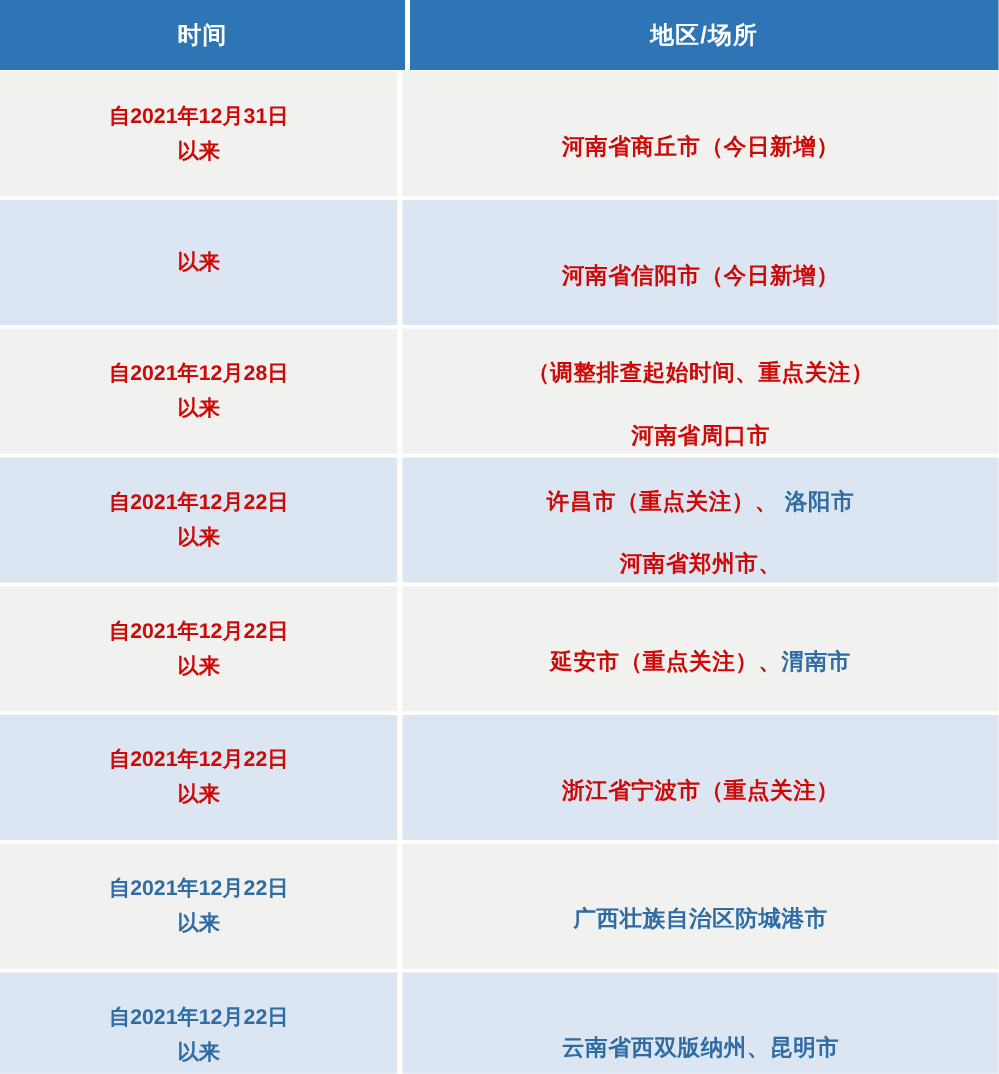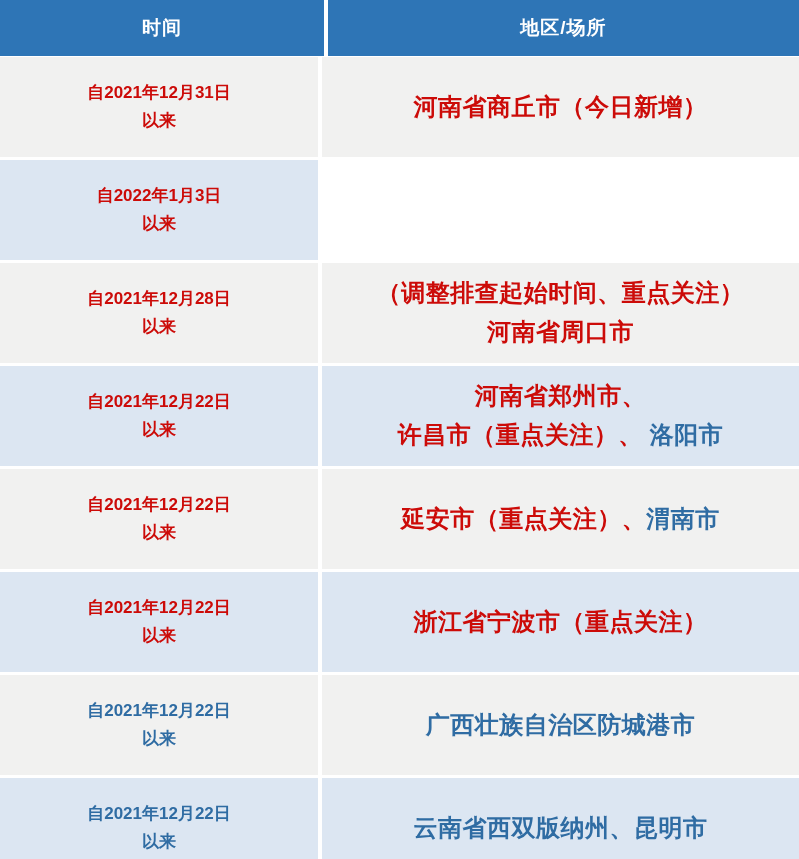--- a/index.html
+++ b/index.html
@@ -64,21 +64,21 @@
 
   .bg-gray .cell { background: #f1f1f0; }
   .bg-blue .cell { background: #dce6f2; }
 
   .line {
     line-height: 1.62;
     font-weight: bold;
     white-space: nowrap;
   }
   .time-col .line { font-size: 17px; }
-  .place-col .line { font-size: 24px; letter-spacing: 0.5px; }
+  .place-col .line { font-size: 18px; letter-spacing: 0.5px; margin-top: 21px; }
 
   .c-red  { color: #cc0b08; }
   .c-blue { color: #2f6ca3; }
 </style>
 </head>
 <body>
 
 <div class="risk-table">
 
   <div class="table-header">
@@ -97,45 +97,47 @@
           <div class="line c-red">自2021年12月31日</div>
           <div class="line c-red">以来</div>
         </div>
         <div class="cell-gap"></div>
         <div class="cell place-col">
           <div class="line"><span class="c-red">河南省商丘市（今日新增）</span></div>
         </div>
       </div>
       <div class="table-row bg-blue">
         <div class="cell time-col">
-          <div class="line c-red">自2022年1月3日</div>
           <div class="line c-red">以来</div>
         </div>
         <div class="cell-gap"></div>
+        <div class="cell place-col">
+          <div class="line"><span class="c-red">河南省信阳市（今日新增）</span></div>
+        </div>
       </div>
       <div class="table-row bg-gray">
         <div class="cell time-col">
           <div class="line c-red">自2021年12月28日</div>
           <div class="line c-red">以来</div>
         </div>
         <div class="cell-gap"></div>
         <div class="cell place-col">
           <div class="line"><span class="c-red">（调整排查起始时间、重点关注）</span></div>
           <div class="line"><span class="c-red">河南省周口市</span></div>
         </div>
       </div>
       <div class="table-row bg-blue">
         <div class="cell time-col">
           <div class="line c-red">自2021年12月22日</div>
           <div class="line c-red">以来</div>
         </div>
         <div class="cell-gap"></div>
         <div class="cell place-col">
+          <div class="line"><span class="c-red">许昌市（重点关注）、</span><span class="c-blue"> 洛阳市</span></div>
           <div class="line"><span class="c-red">河南省郑州市、</span></div>
-          <div class="line"><span class="c-red">许昌市（重点关注）、</span><span class="c-blue"> 洛阳市</span></div>
         </div>
       </div>
       <div class="table-row bg-gray">
         <div class="cell time-col">
           <div class="line c-red">自2021年12月22日</div>
           <div class="line c-red">以来</div>
         </div>
         <div class="cell-gap"></div>
         <div class="cell place-col">
           <div class="line"><span class="c-red">延安市（重点关注）、</span><span class="c-blue">渭南市</span></div>

